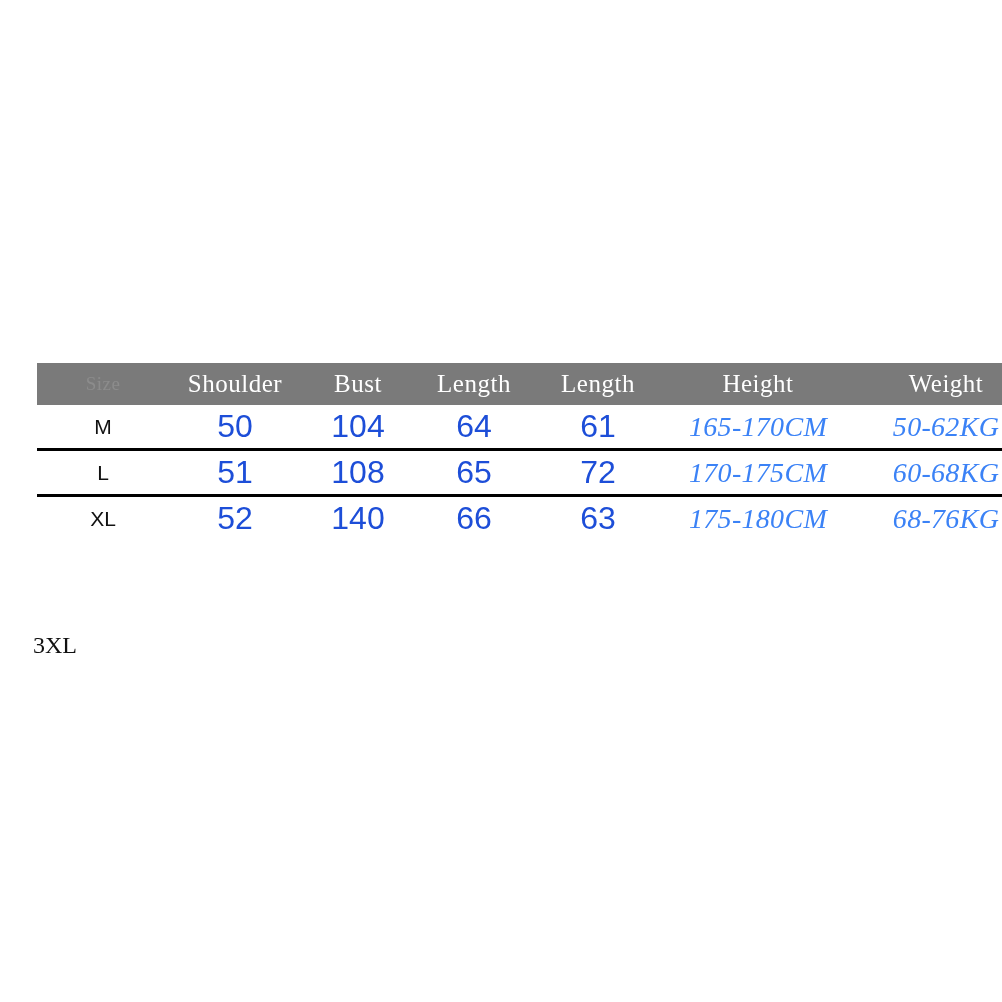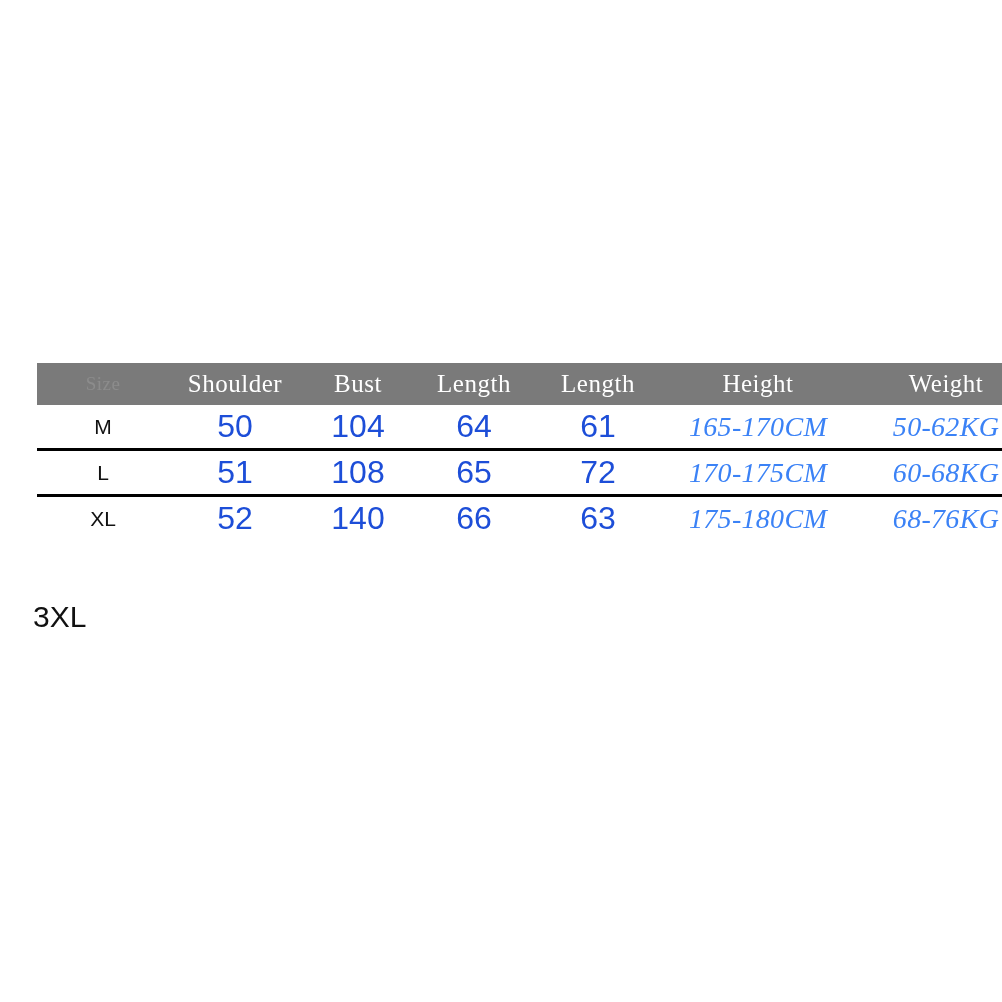--- a/index.html
+++ b/index.html
@@ -86,23 +86,23 @@
     font-size: 28px;
     color: #3b82f6;
     letter-spacing: 0.3px;
     font-style: italic;
   }
 
   
   #trailing-size {
     position: absolute;
     left: 33px;
-    top: 600px;
-    font-family: Liberation Sans, sans-serif;
-    font-size: 30px;
+    top: 632px;
+    font-family: Liberation Serif, serif;
+    font-size: 24px;
     color: #111111;
   }
 </style>
 </head>
 <body>
 
 <div id="chart-wrap">
   <table class="size-table">
     <thead>
       <tr class="header-row">

